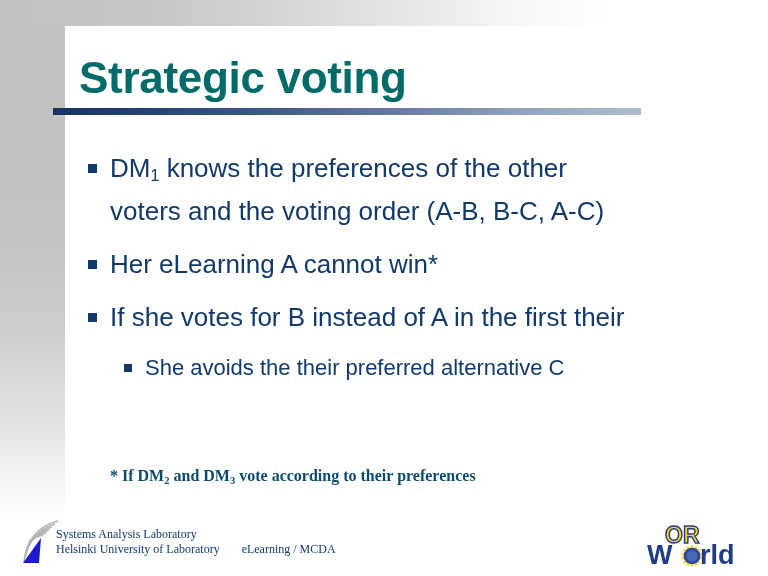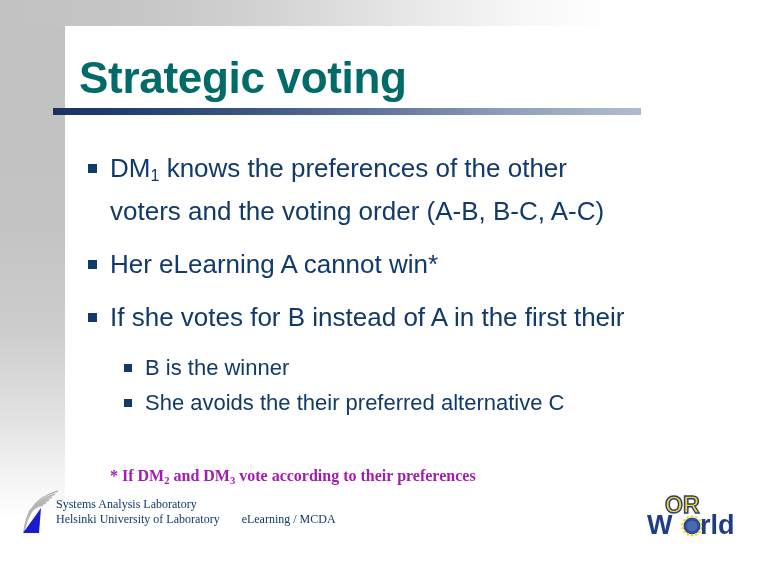--- a/index.html
+++ b/index.html
@@ -105,33 +105,33 @@
   }
 
   
   .footnote {
     position: absolute;
     left: 110px;
     top: 467px;
     font-family: "Liberation Serif", serif;
     font-weight: bold;
     font-size: 16px;
-    color: #a21caf;
+    color: #0c4a6e;
     white-space: nowrap;
   }
   .footnote .sub {
     font-size: 0.66em;
     vertical-align: -0.28em;
   }
 
   
   .footer {
     position: absolute;
     left: 0;
-    top: 488px;
+    top: 518px;
     width: 768px;
     height: 58px;
   }
   .tkk-logo {
     position: absolute;
     left: 20px;
     top: 0px;
     width: 44px;
     height: 48px;
   }
@@ -178,24 +178,20 @@
     <div class="bullet-l1">
       <span class="marker"></span>
       <span>Her eLearning A cannot win*</span>
     </div>
 
     <div class="bullet-l1">
       <span class="marker"></span>
       <span>If she votes for B instead of A in the first their</span>
     </div>
 
-    <div class="bullet-l2">
-      <span class="marker"></span>
-      <span>B is the winner</span>
-    </div>
 
     <div class="bullet-l2">
       <span class="marker"></span>
       <span>She avoids the their preferred alternative C</span>
     </div>
 
   </div>
 
   <div class="footnote">
     <span>* If DM</span><span class="sub">2</span><span> and DM</span><span class="sub">3</span><span> vote according to their preferences</span>

